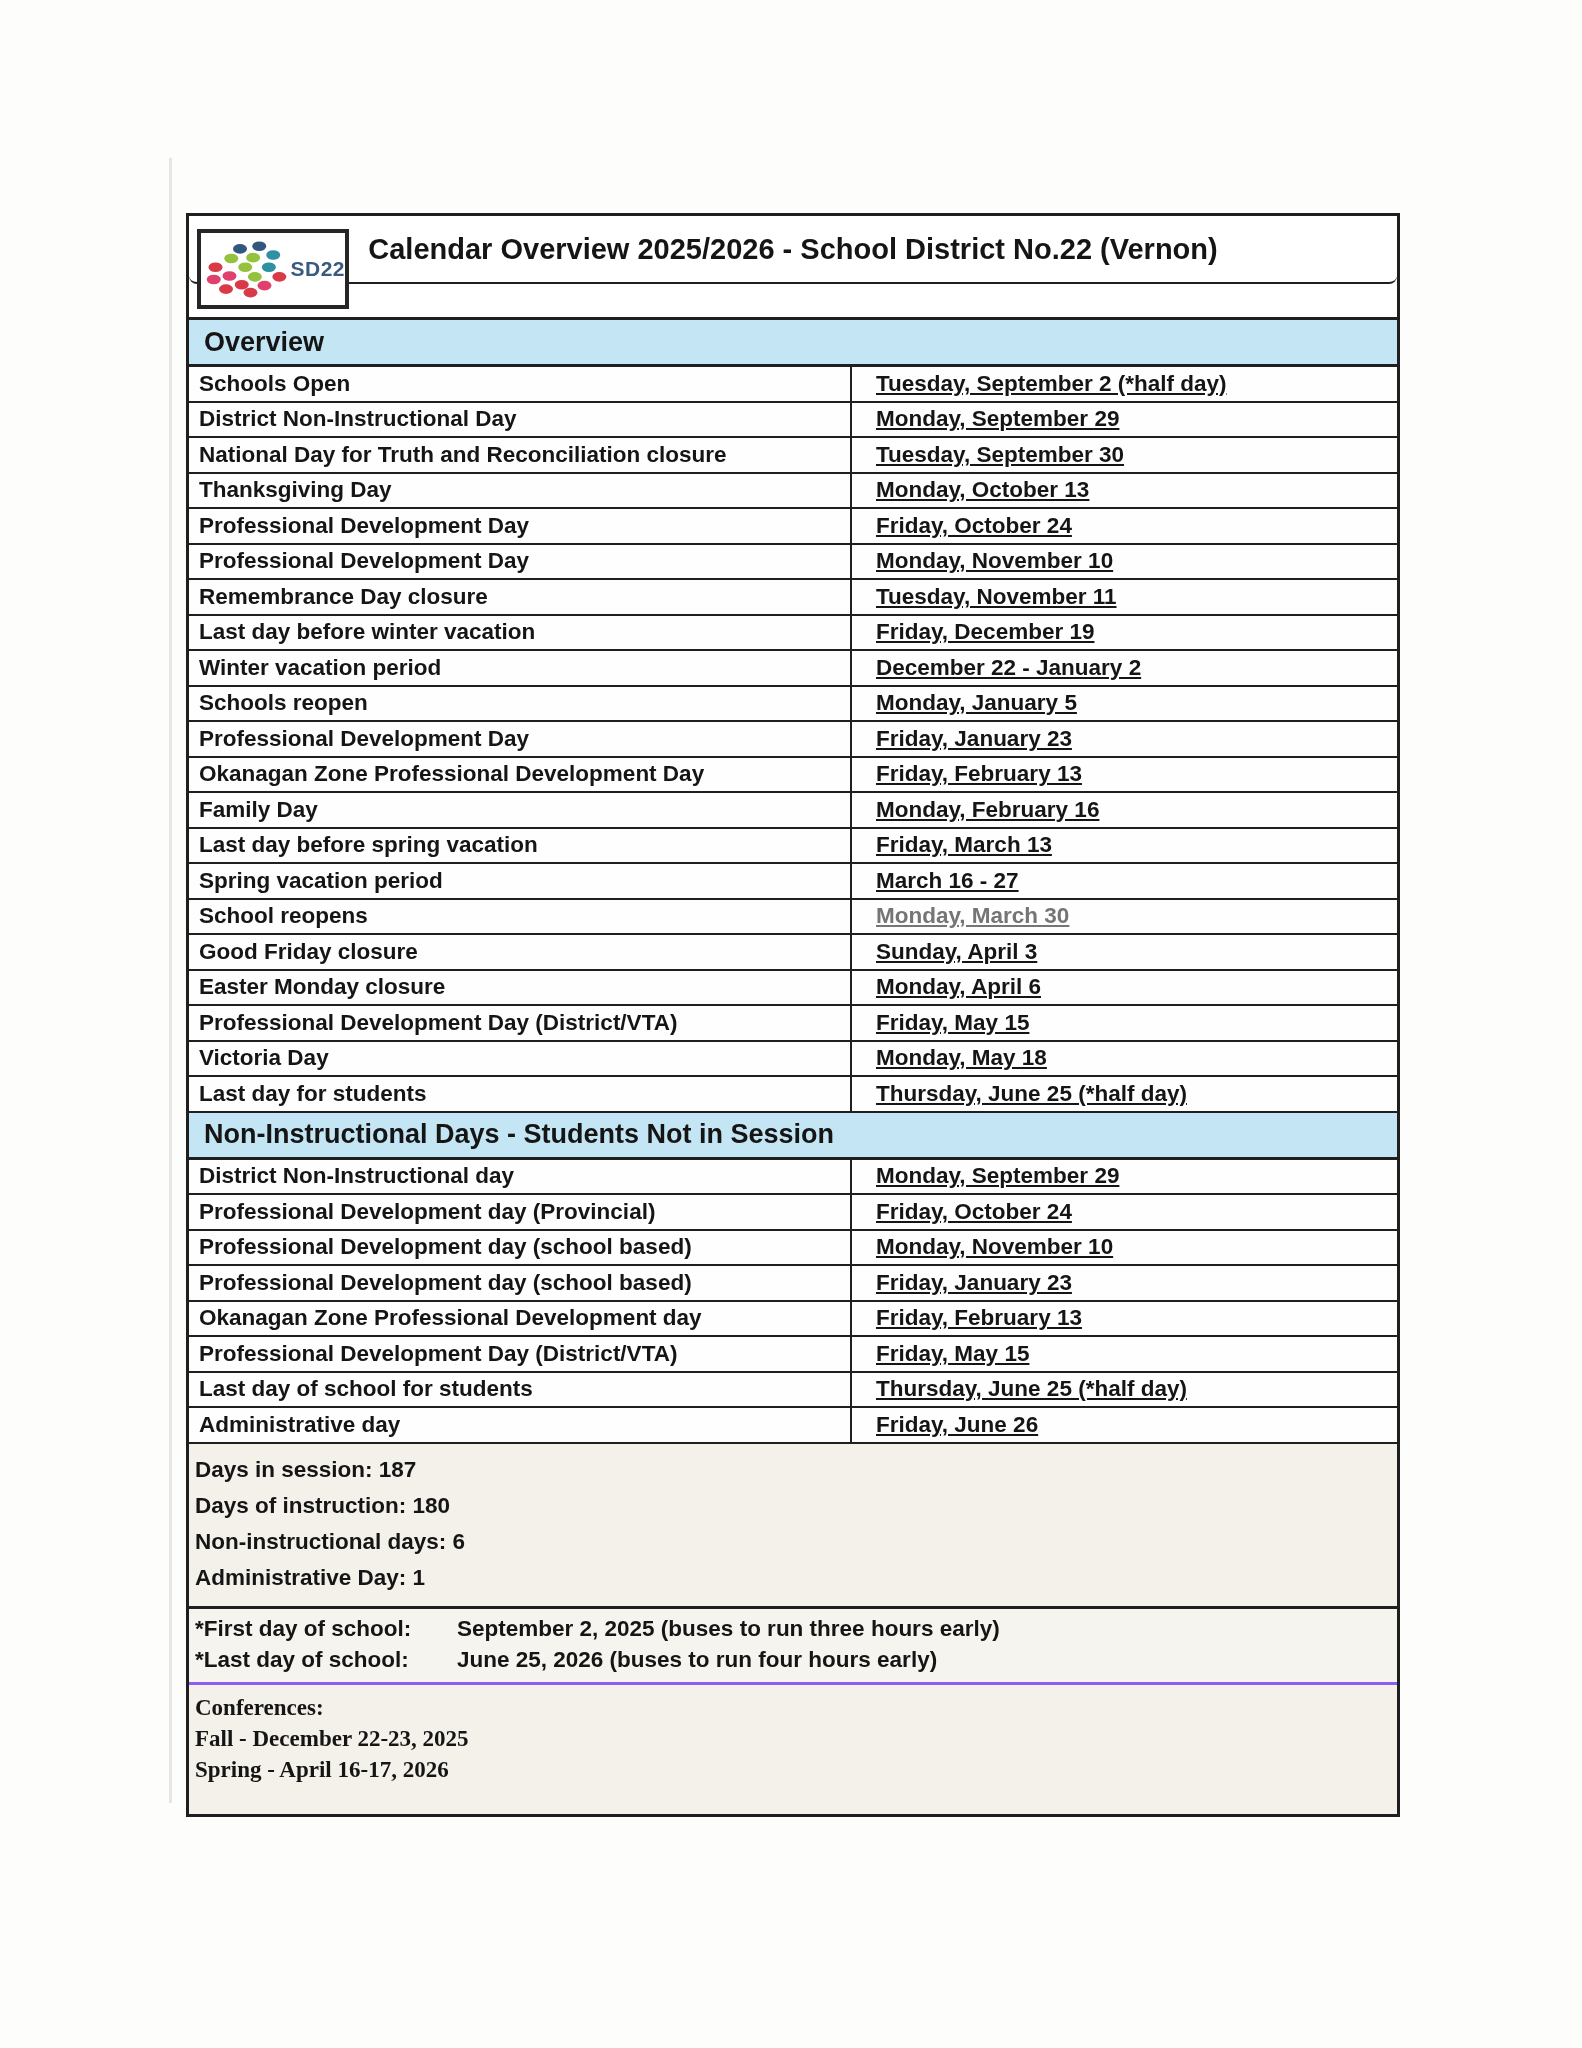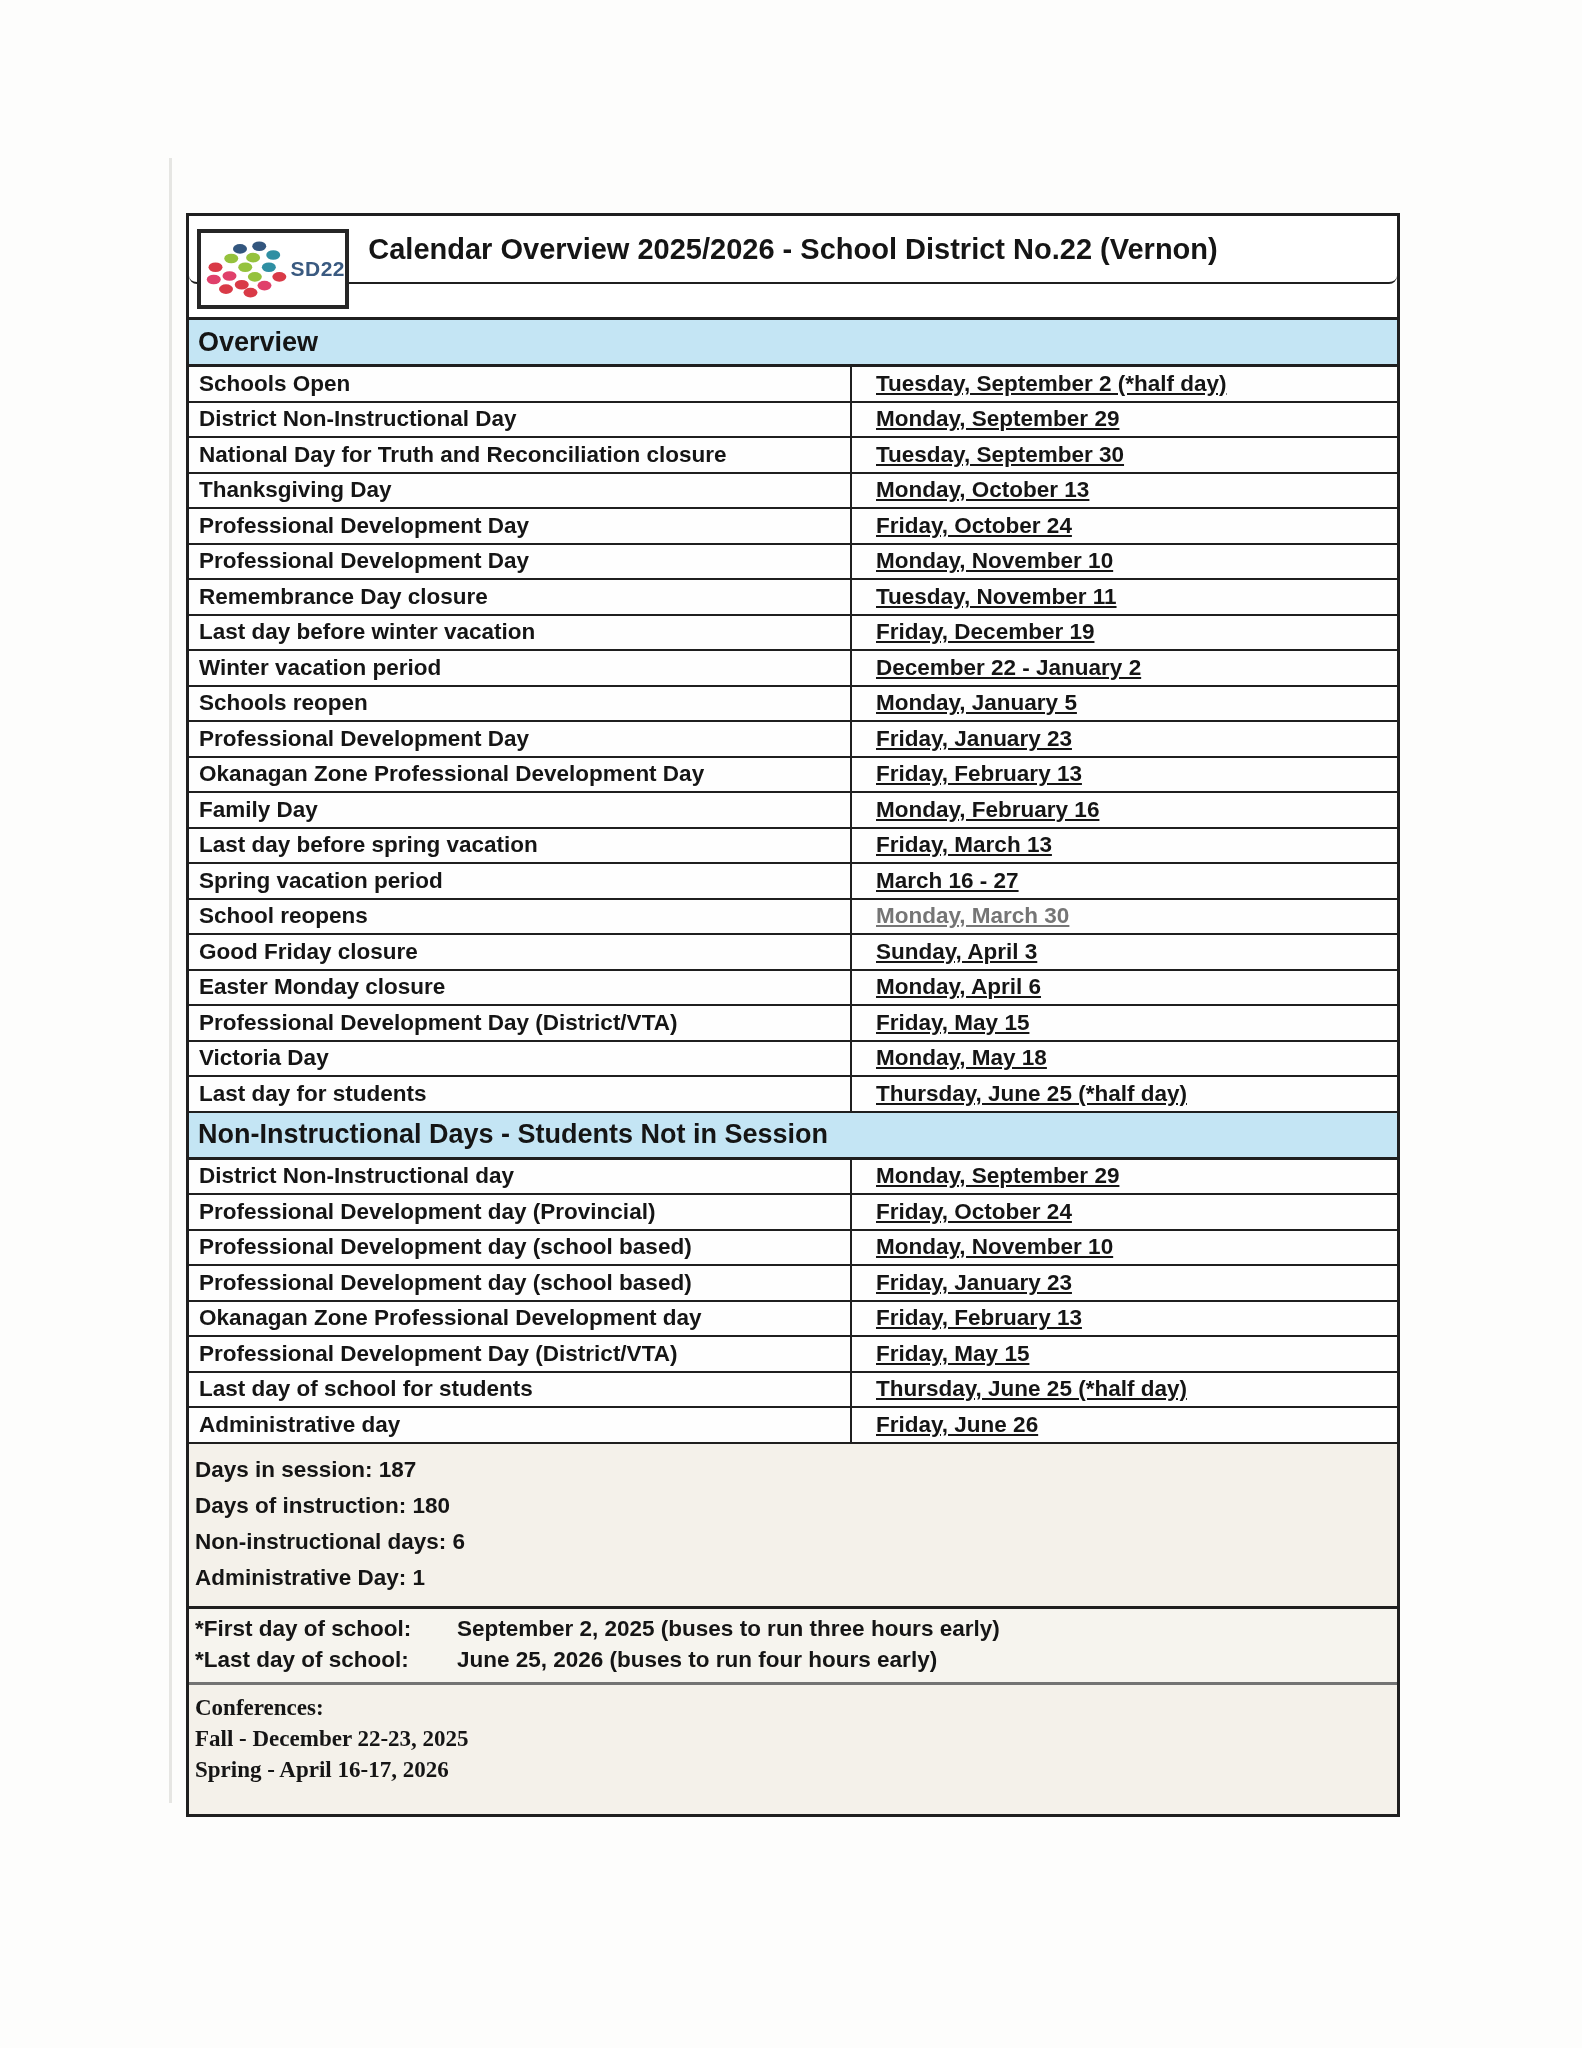--- a/index.html
+++ b/index.html
@@ -45,21 +45,21 @@
   }
   .logo-box svg { margin-left:4px; }
   .logo-text {
     font-size:21px; color:#3a5a80; letter-spacing:0.5px; margin-left:-2px;
   }
   .band {
     height:44px;
     background:#c4e5f4;
     border-bottom:3px solid #1f1f1f;
     display:flex; align-items:center;
-    padding-left:9px;
+    padding-left:15px;
     font-size:27px;
     box-sizing:border-box0;
   }
   .row {
     display:flex;
     height:33.5px;
     border-bottom:2px solid #1f1f1f;
     font-size:22.5px;
     background:#fefefe;
   }
@@ -80,21 +80,21 @@
   .summary {
     background:#f4f1ea;
     border-bottom:3px solid #1f1f1f;
     padding:8px 22px 10px 6px;
   }
   .summary .line {
     height:36px; display:flex; align-items:center; font-size:22.5px;
   }
   .notes {
     background:#f6f4ee;
-    border-bottom:3px solid #737373;
+    border-bottom:3px solid #8b5cf6;
     padding:5px 6px 6px 6px;
   }
   .notes .line { height:31px; display:flex; align-items:center; font-size:22.5px; }
   .notes .nlabel { display:inline-block; width:262px; }
   .conferences {
     background:#f4f1ea;
     padding:8px 4px 28px 6px;
     font-family:"Liberation Serif", serif;
     font-size:23px;
   }

